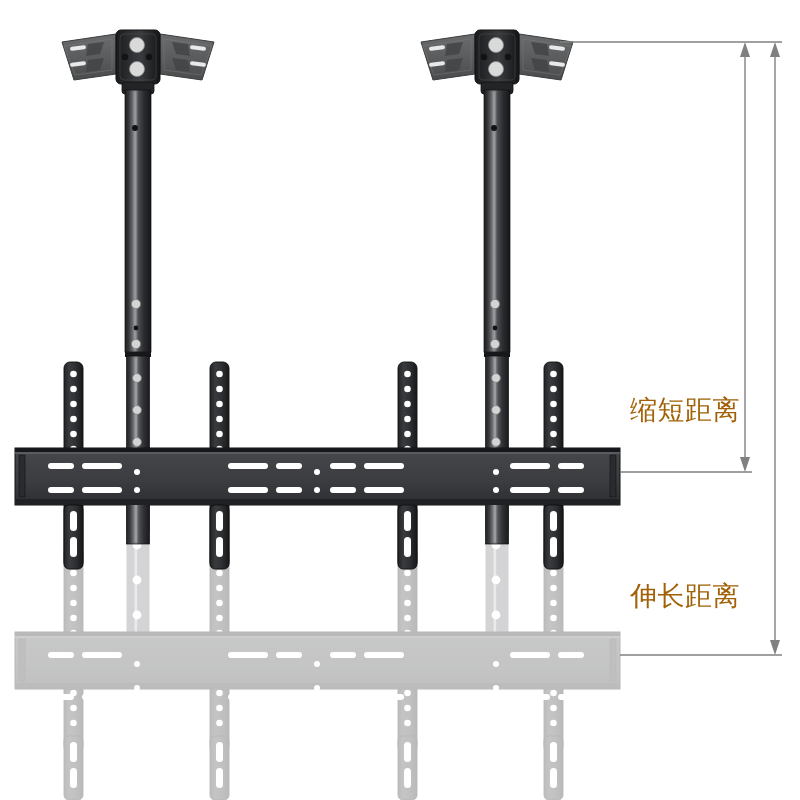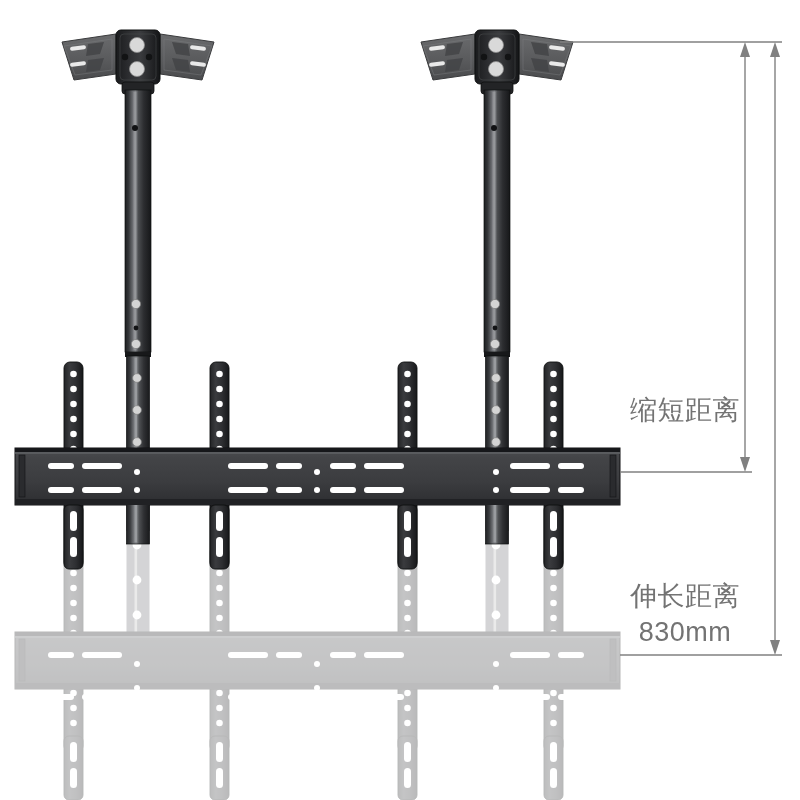--- a/index.html
+++ b/index.html
@@ -19,29 +19,29 @@
     height: 800px;
     background: #ffffff;
   }
   #art {
     position: absolute;
     left: 0;
     top: 0;
   }
   .dim-label {
     position: absolute;
-    color: #737373;
+    color: #a16207;
     font-size: 27px;
     line-height: 36px;
     letter-spacing: 0.5px;
     white-space: nowrap;
-    font-family: Liberation Sans, sans-serif;
+    font-family: Liberation Serif, serif;
   }
   #label-short { left: 630px; top: 392px; }
-  #label-long  { left: 630px; top: 578px; text-align: center; }
+  #label-long  { left: 630px; top: 578px; }
   .dim-label .val { display: block; }
 </style>
 </head>
 <body>
 
 <div id="stage">
 
   <svg id="art" width="800" height="800" viewBox="0 0 800 800">
     <defs>
 
@@ -326,16 +326,15 @@
       <polygon points="775,655 770,640 780,640"></polygon>
     </g>
   </svg>
 
   <div class="dim-label" id="label-short">
     <span class="cn">缩短距离</span>
   </div>
 
   <div class="dim-label" id="label-long">
     <span class="cn">伸长距离</span>
-    <span class="val">830mm</span>
   </div>
 
 </div>
 
 </body></html>

